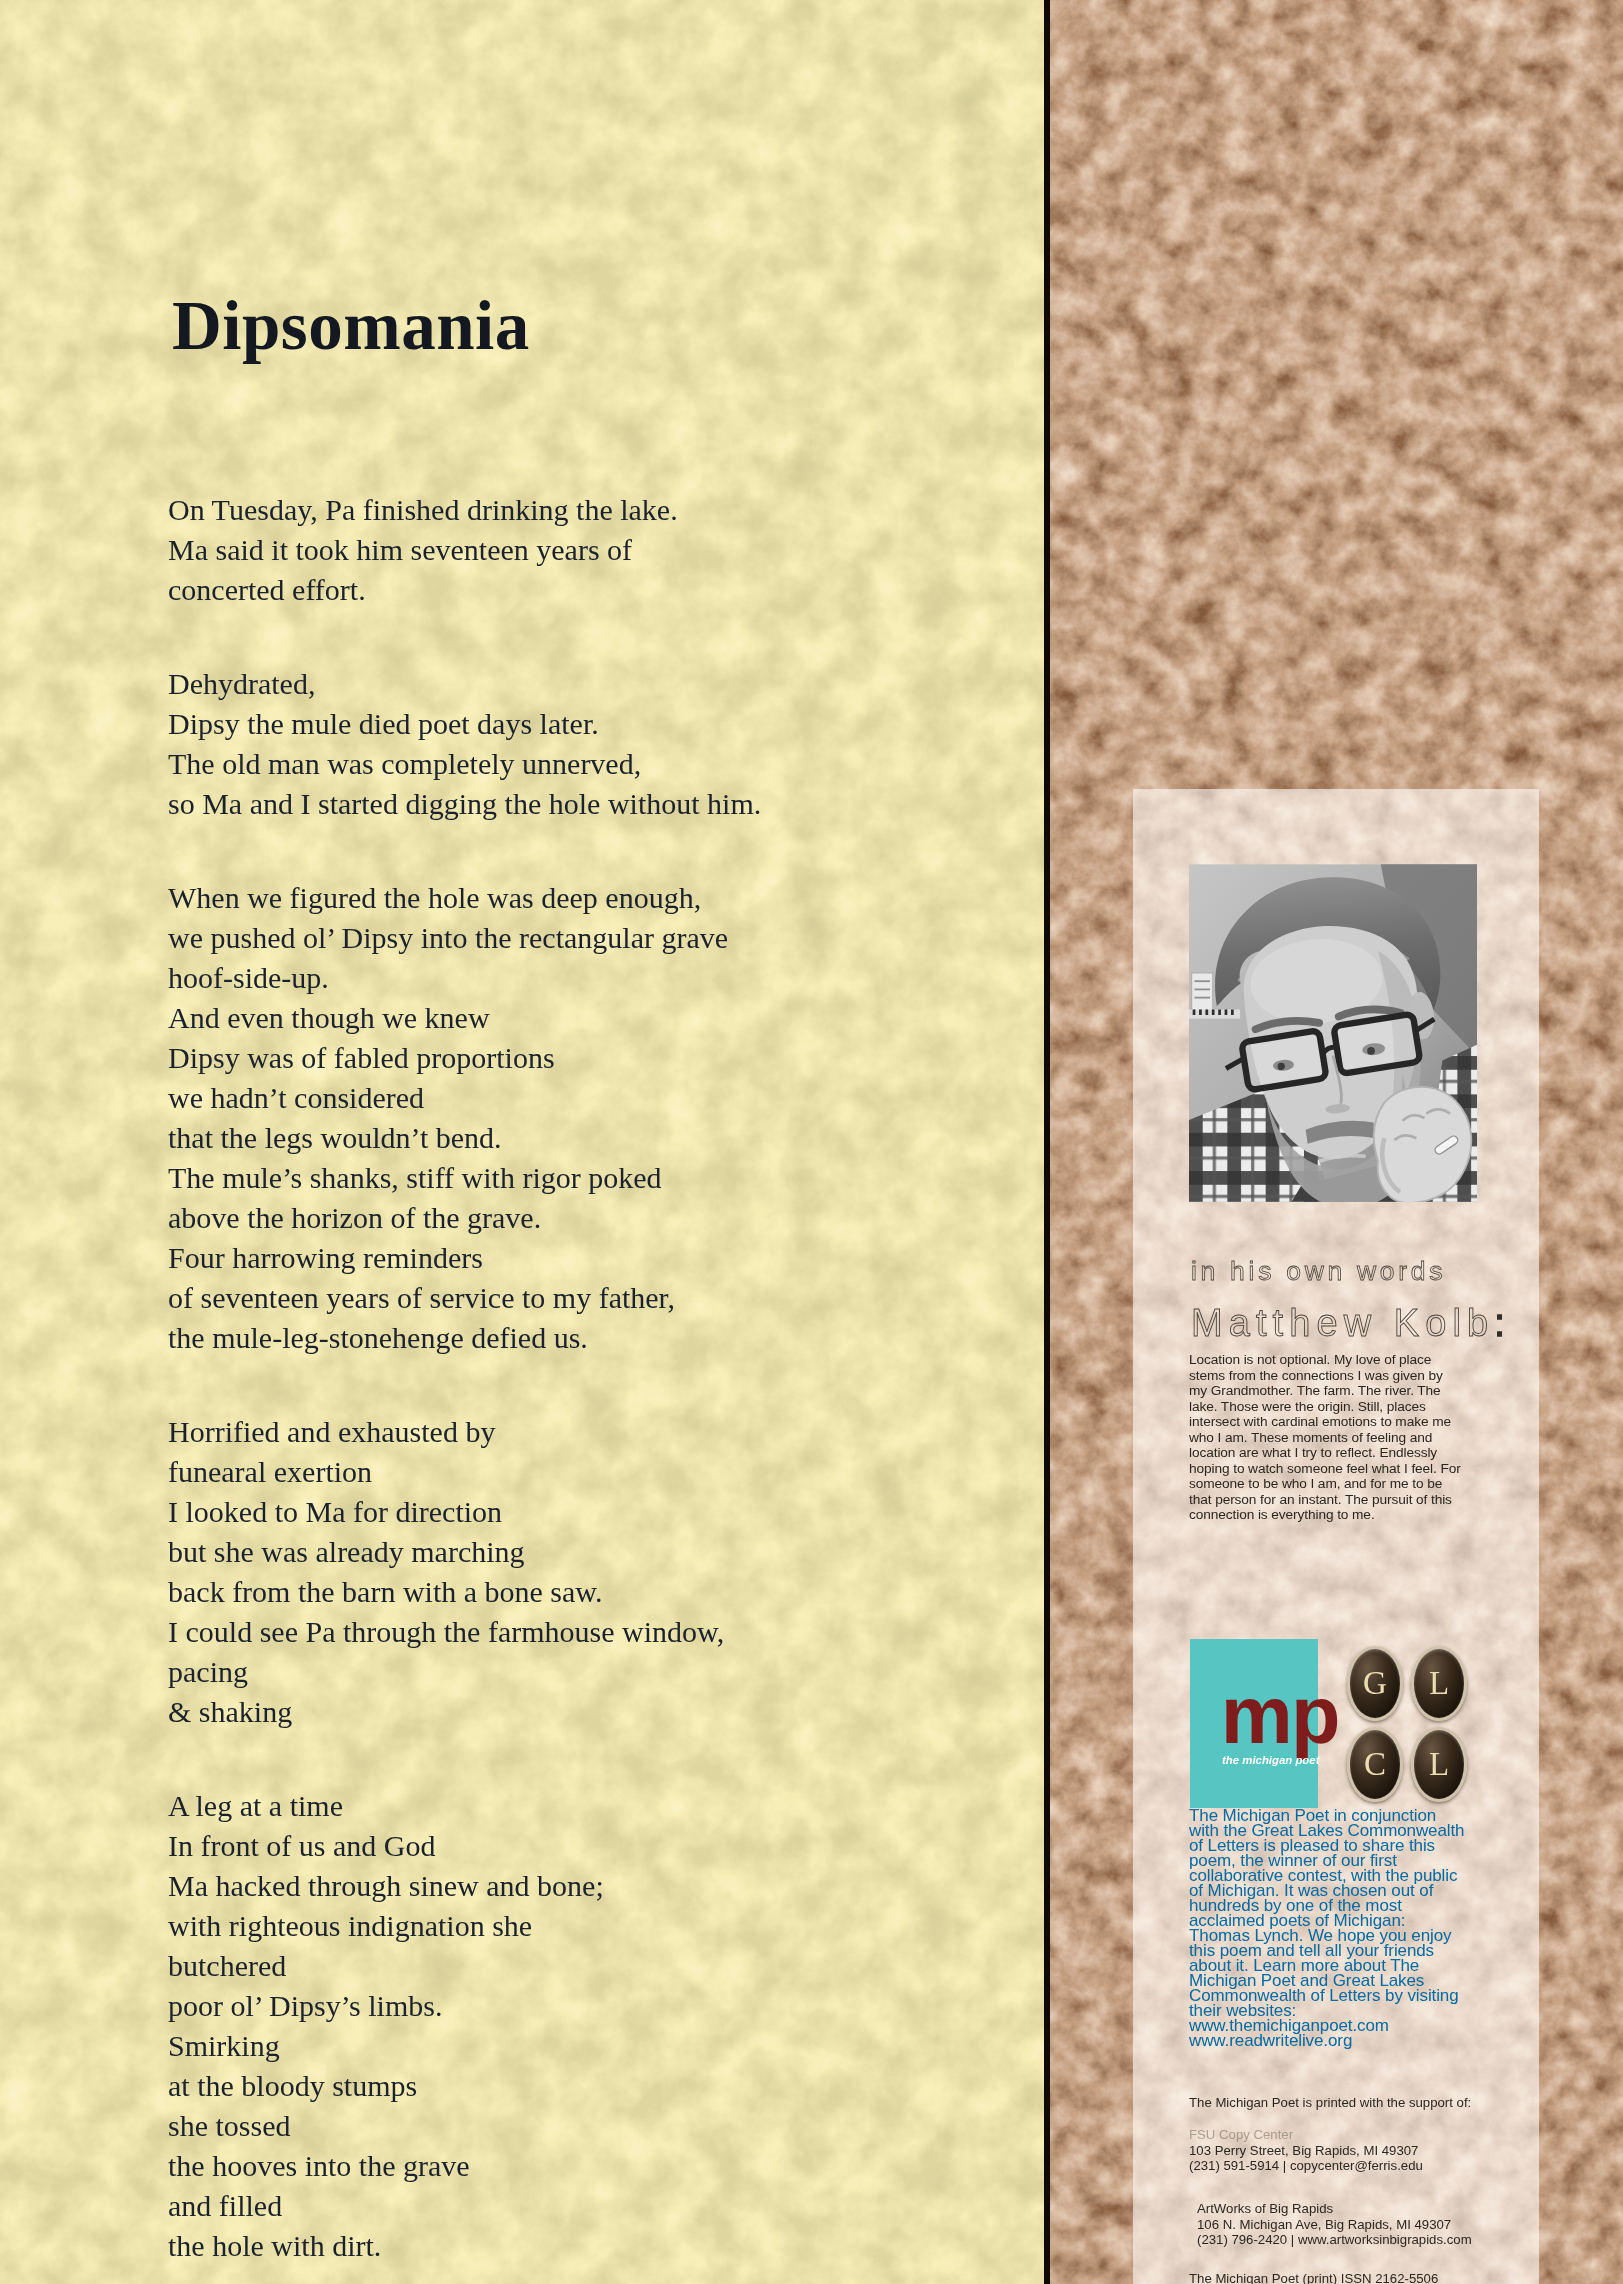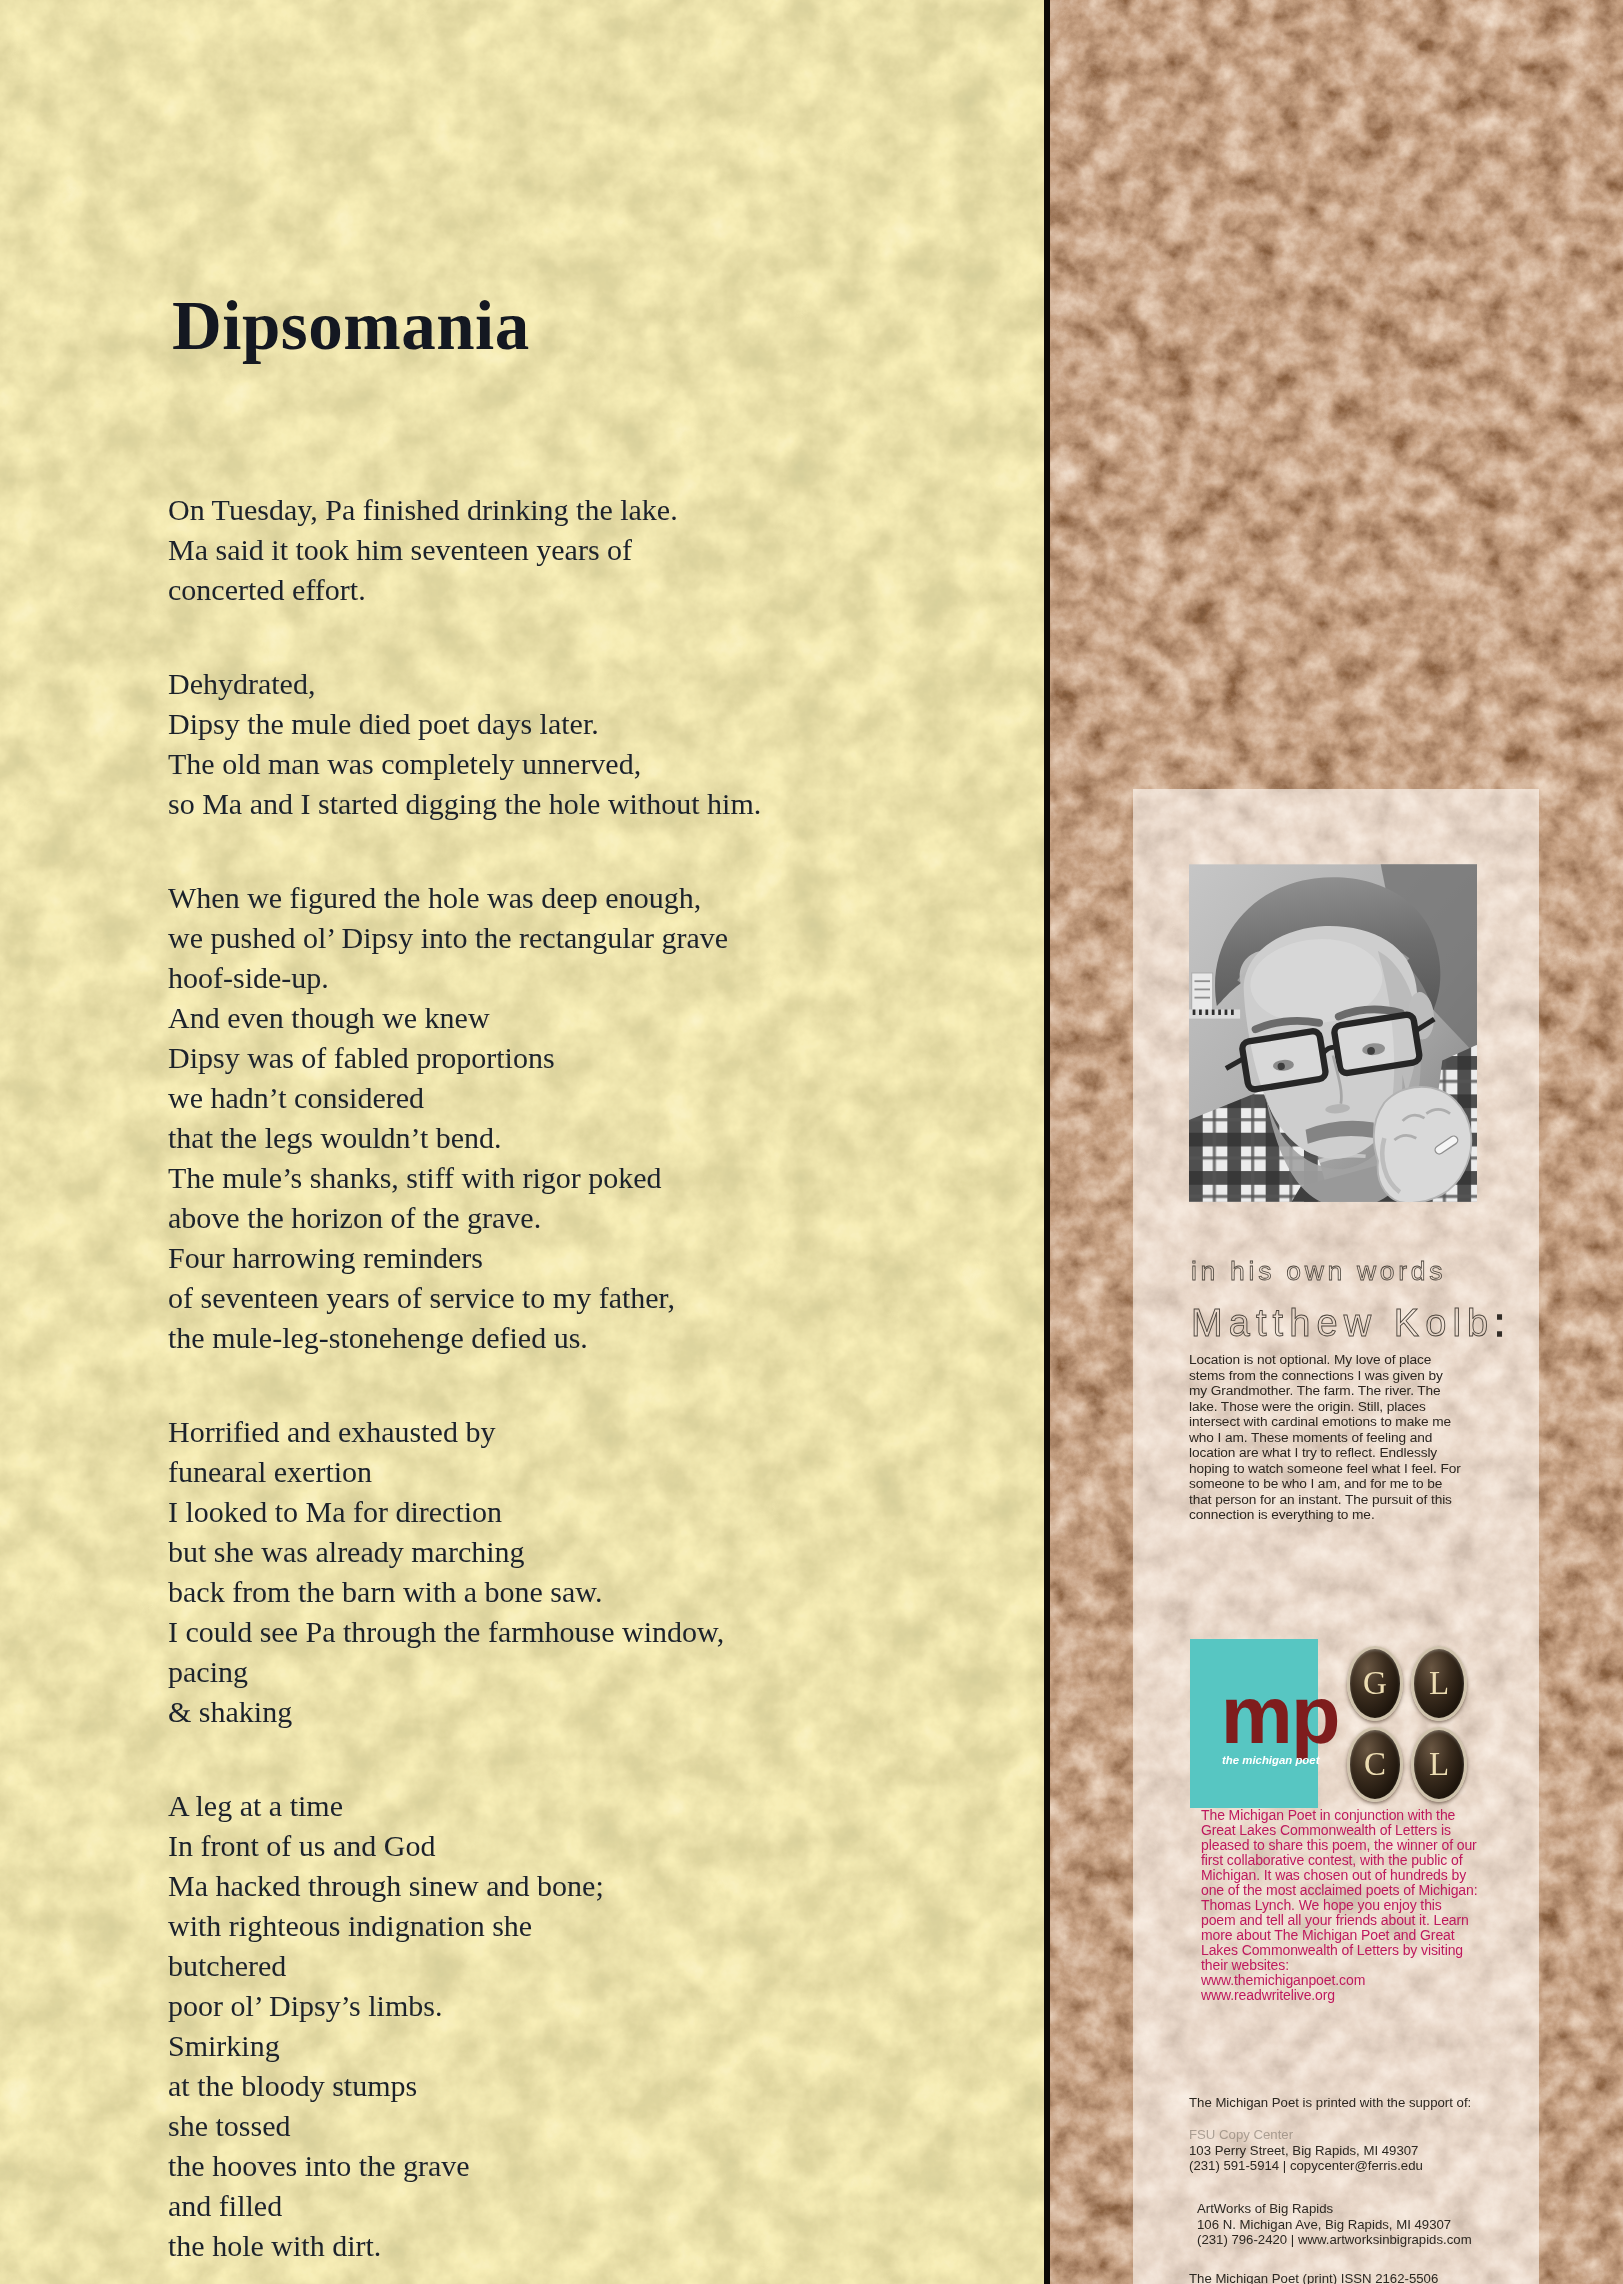--- a/index.html
+++ b/index.html
@@ -94,23 +94,22 @@
     box-sizing: border-box;
     display: flex; align-items: center; justify-content: center;
   }
   .key span {
     font-family: "Liberation Serif", "DejaVu Serif", serif;
     font-size: 33px; color: #ecdcb2;
   }
 
   .about {
     position: absolute; left: 56px; top: 1019px; width: 278px;
-    font-size: 14px; line-height: 15px; color: #be185d;
+    font-size: 17px; line-height: 15px; color: #0369a1;
     letter-spacing: -0.1px;
-    margin-left: 12px;
   }
   .about .website { white-space: nowrap; }
 
   .support-heading {
     position: absolute; left: 56px; top: 1306px;
     font-size: 13.2px; color: #2b2721; white-space: nowrap;
   }
   .supporter { position: absolute; left: 56px; width: 292px; font-size: 13.2px; line-height: 15.5px; color: #2b2721; }
   .supporter.s0 { top: 1338px; }
   .supporter.s1 { top: 1412px; margin-left: 8px; }

